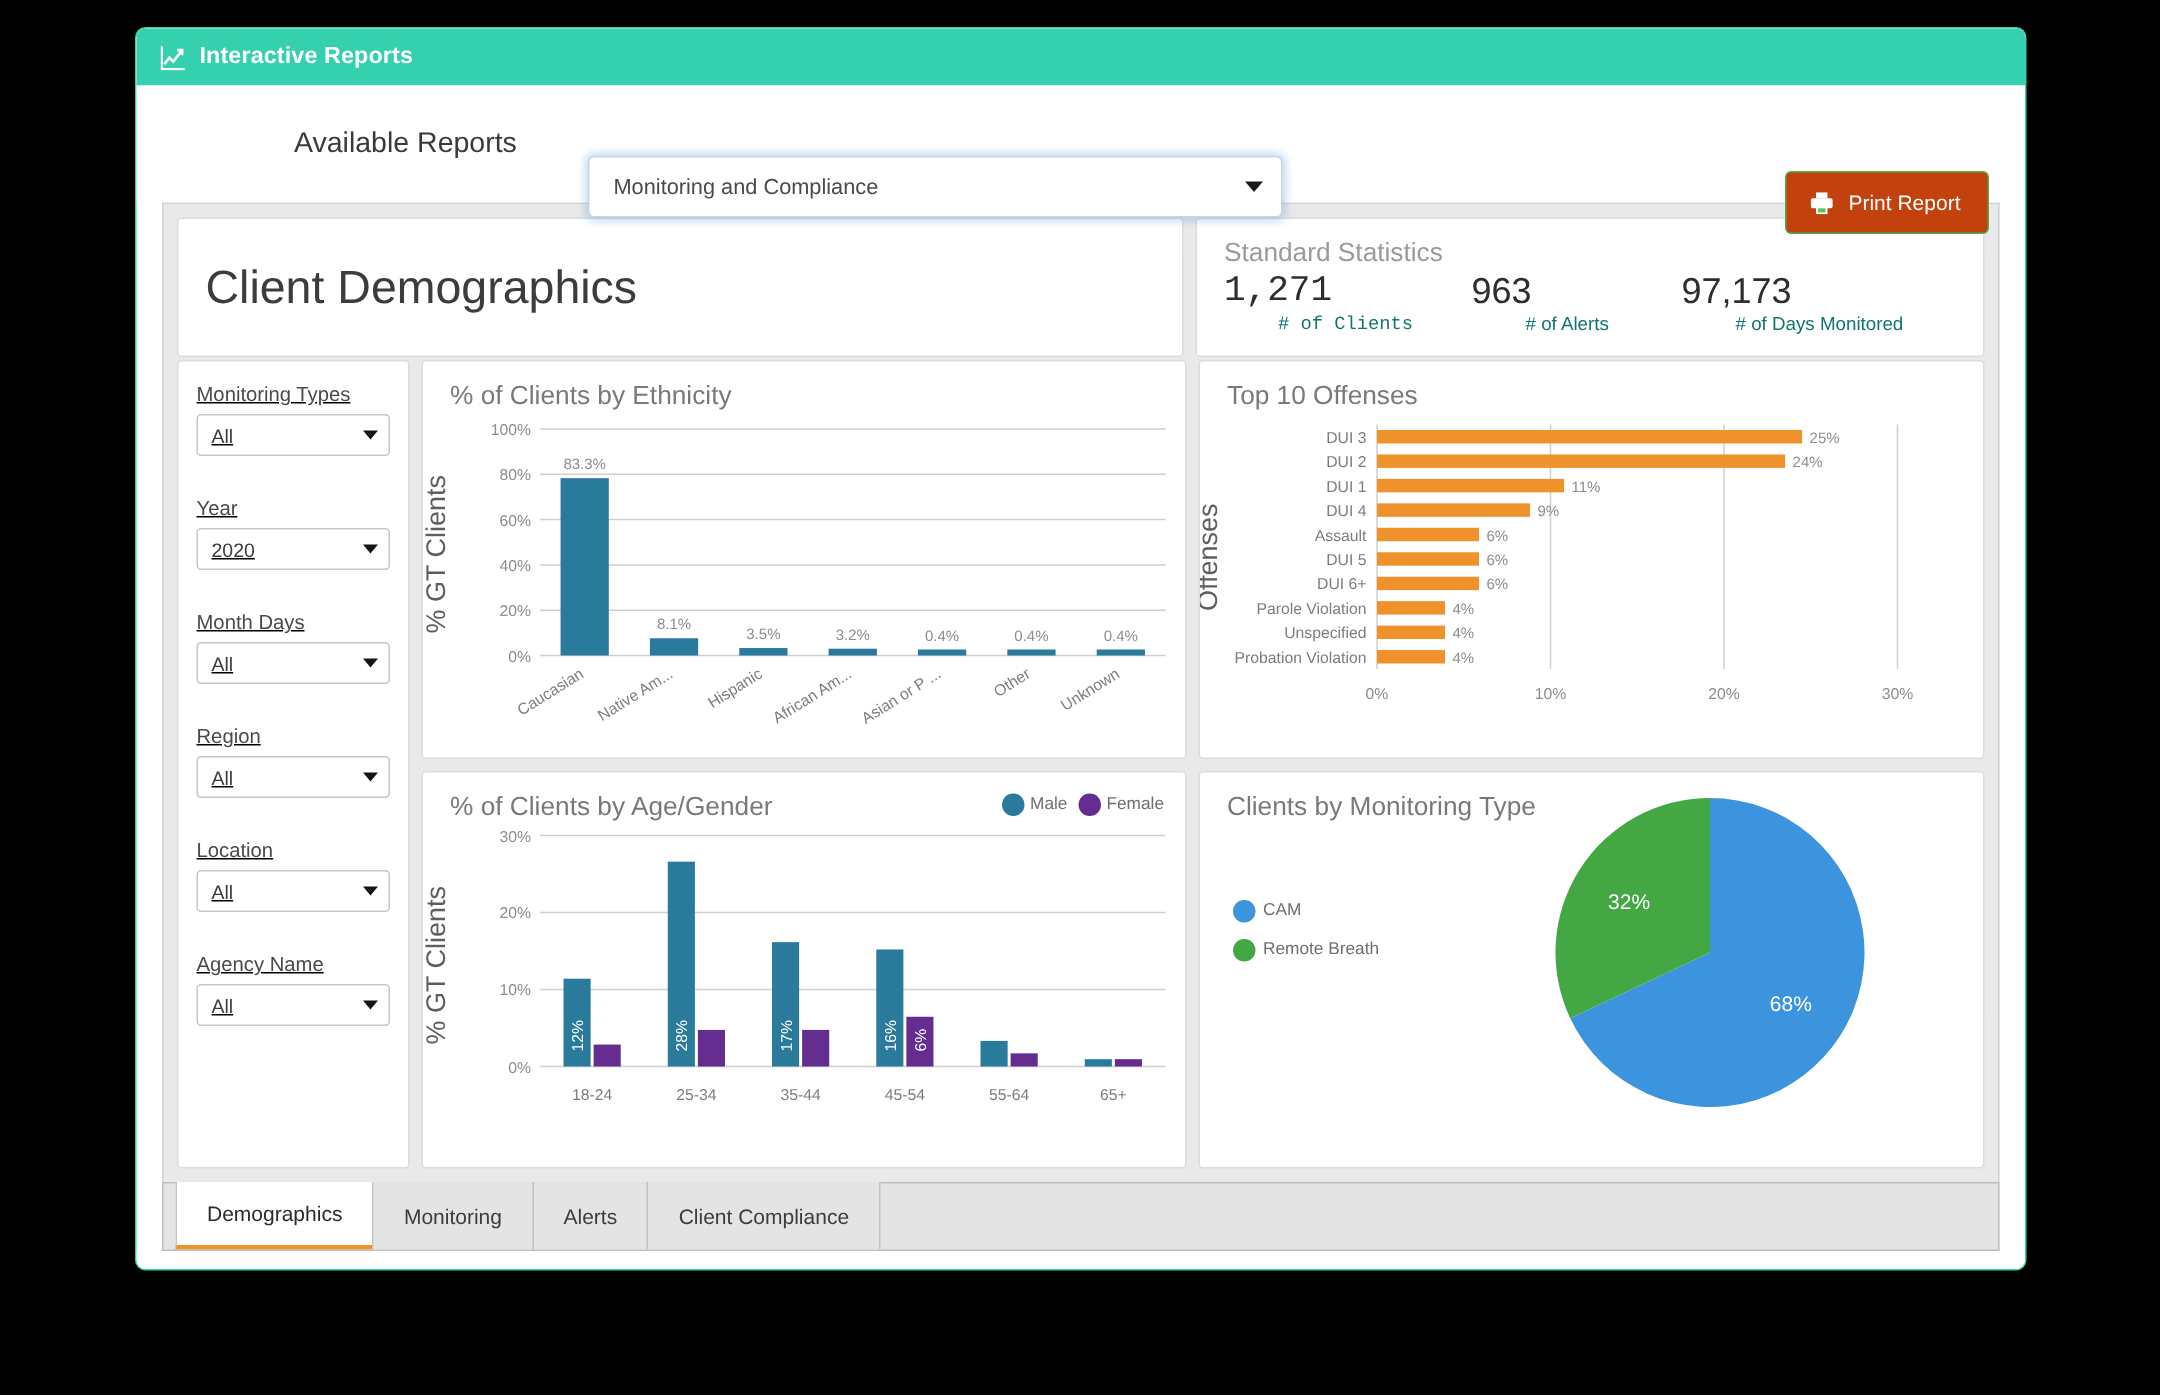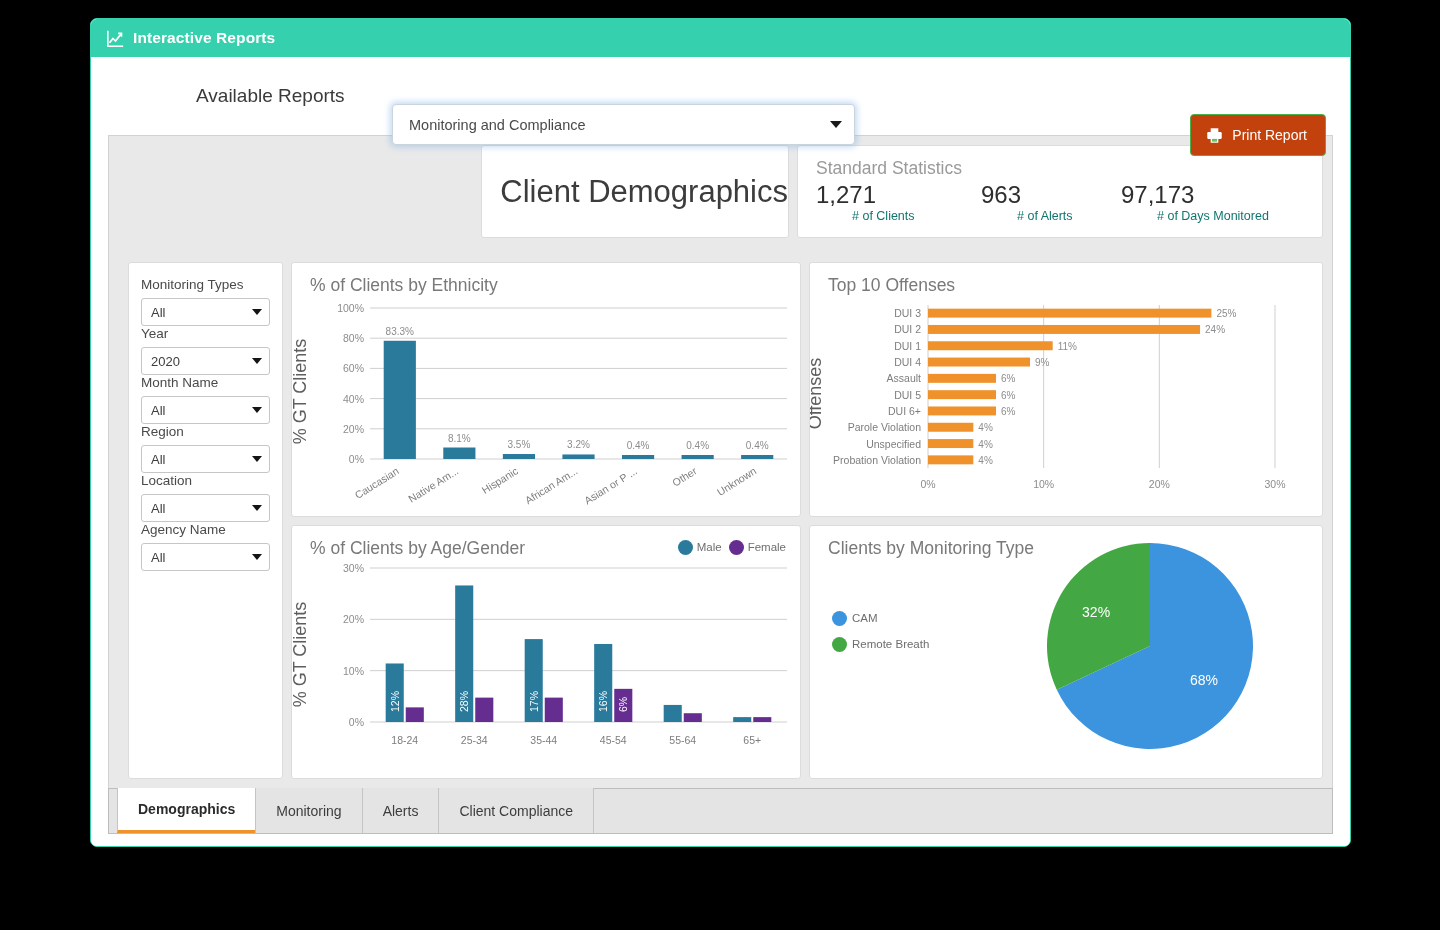--- a/index.html
+++ b/index.html
@@ -99,56 +99,55 @@
   
   .content {
     flex: 1 1 auto;
     margin: 0 17px 0 17px;
     background: #e9e9e9;
     border: 1px solid #d2d2d2;
     border-bottom: none;
     padding: 9px;
     display: flex;
     flex-direction: column;
-    gap: 24px;
+    gap: 2px;
     min-height: 0;
-    align-items: flex-end;
   }
   .row-top { display: flex; gap: 8px; height: 93px; flex: 0 0 auto; }
   .row-mid { display: flex; gap: 8px; flex: 1 1 auto; min-height: 0; }
 
   .card {
     background: #ffffff;
     border: 1px solid #dcdcdc;
     border-radius: 3px;
   }
 
   
   .page-title-card { flex: 1 1 auto; display: flex; align-items: center; padding-left: 18px; }
   .page-title { font-size: 31px; color: #3c3c3c; font-weight: normal; }
 
   
   .stats-card { width: 526px; flex: 0 0 auto; padding: 12px 0 0 18px; }
   .stats-head { font-size: 17.5px; color: #9a9a9a; margin-bottom: 3px; }
   .stats-row { display: flex; }
   .stat { }
-  .stat:nth-child(1) { width: 165px; }
+  .stat:nth-child(1) { width: 165px; font-family: Liberation Mono, monospace; }
   .stat:nth-child(2) { width: 140px; }
   .stat-num { font-size: 24px; color: #2e2e2e; line-height: 1.12; }
   .stat-lbl { font-size: 12.5px; color: #0f766e; margin-left: 36px; }
 
   
   .filters {
     width: 155px; flex: 0 0 auto;
     background: #fff;
     border: 1px solid #dcdcdc;
     border-radius: 3px;
     padding: 14px 12px 0 12px;
   }
-  .filter { margin-bottom: 0; }
+  .filter { margin-bottom: 27px; text-decoration: underline; }
   .filter-label { font-size: 13.5px; color: #4a4a4a; margin-bottom: 6px; }
   .filter-select {
     height: 28px;
     border: 1px solid #c6c6c6;
     border-radius: 3px;
     background: #fff;
     display: flex;
     align-items: center;
     padding: 0 7px 0 9px;
   }
@@ -240,21 +239,20 @@
     background: #e4e4e4;
     border-left: 1px solid #c4c4c4;
     border-right: 1px solid #c4c4c4;
     margin-right: -1px;
     cursor: pointer;
   }
   .tab.active {
     background: #ffffff;
     border-bottom: 3px solid #f0922c;
     color: #2b2b2b;
-    font-weight: bold;
   }
   .bottom-pad { height: 12px; background: #fff; flex: 0 0 auto; }
 </style>
 </head>
 <body>
 
 <div class="window">
 
   <div class="titlebar">
     <span>
@@ -325,21 +323,21 @@
           </div>
         </div>
         <div class="filter">
           <div class="filter-label">Year</div>
           <div class="filter-select">
             <span class="fs-value">2020</span>
             <span class="caret-sm"></span>
           </div>
         </div>
         <div class="filter">
-          <div class="filter-label">Month Name</div>
+          <div class="filter-label">Month Days</div>
           <div class="filter-select">
             <span class="fs-value">All</span>
             <span class="caret-sm"></span>
           </div>
         </div>
         <div class="filter">
           <div class="filter-label">Region</div>
           <div class="filter-select">
             <span class="fs-value">All</span>
             <span class="caret-sm"></span>

